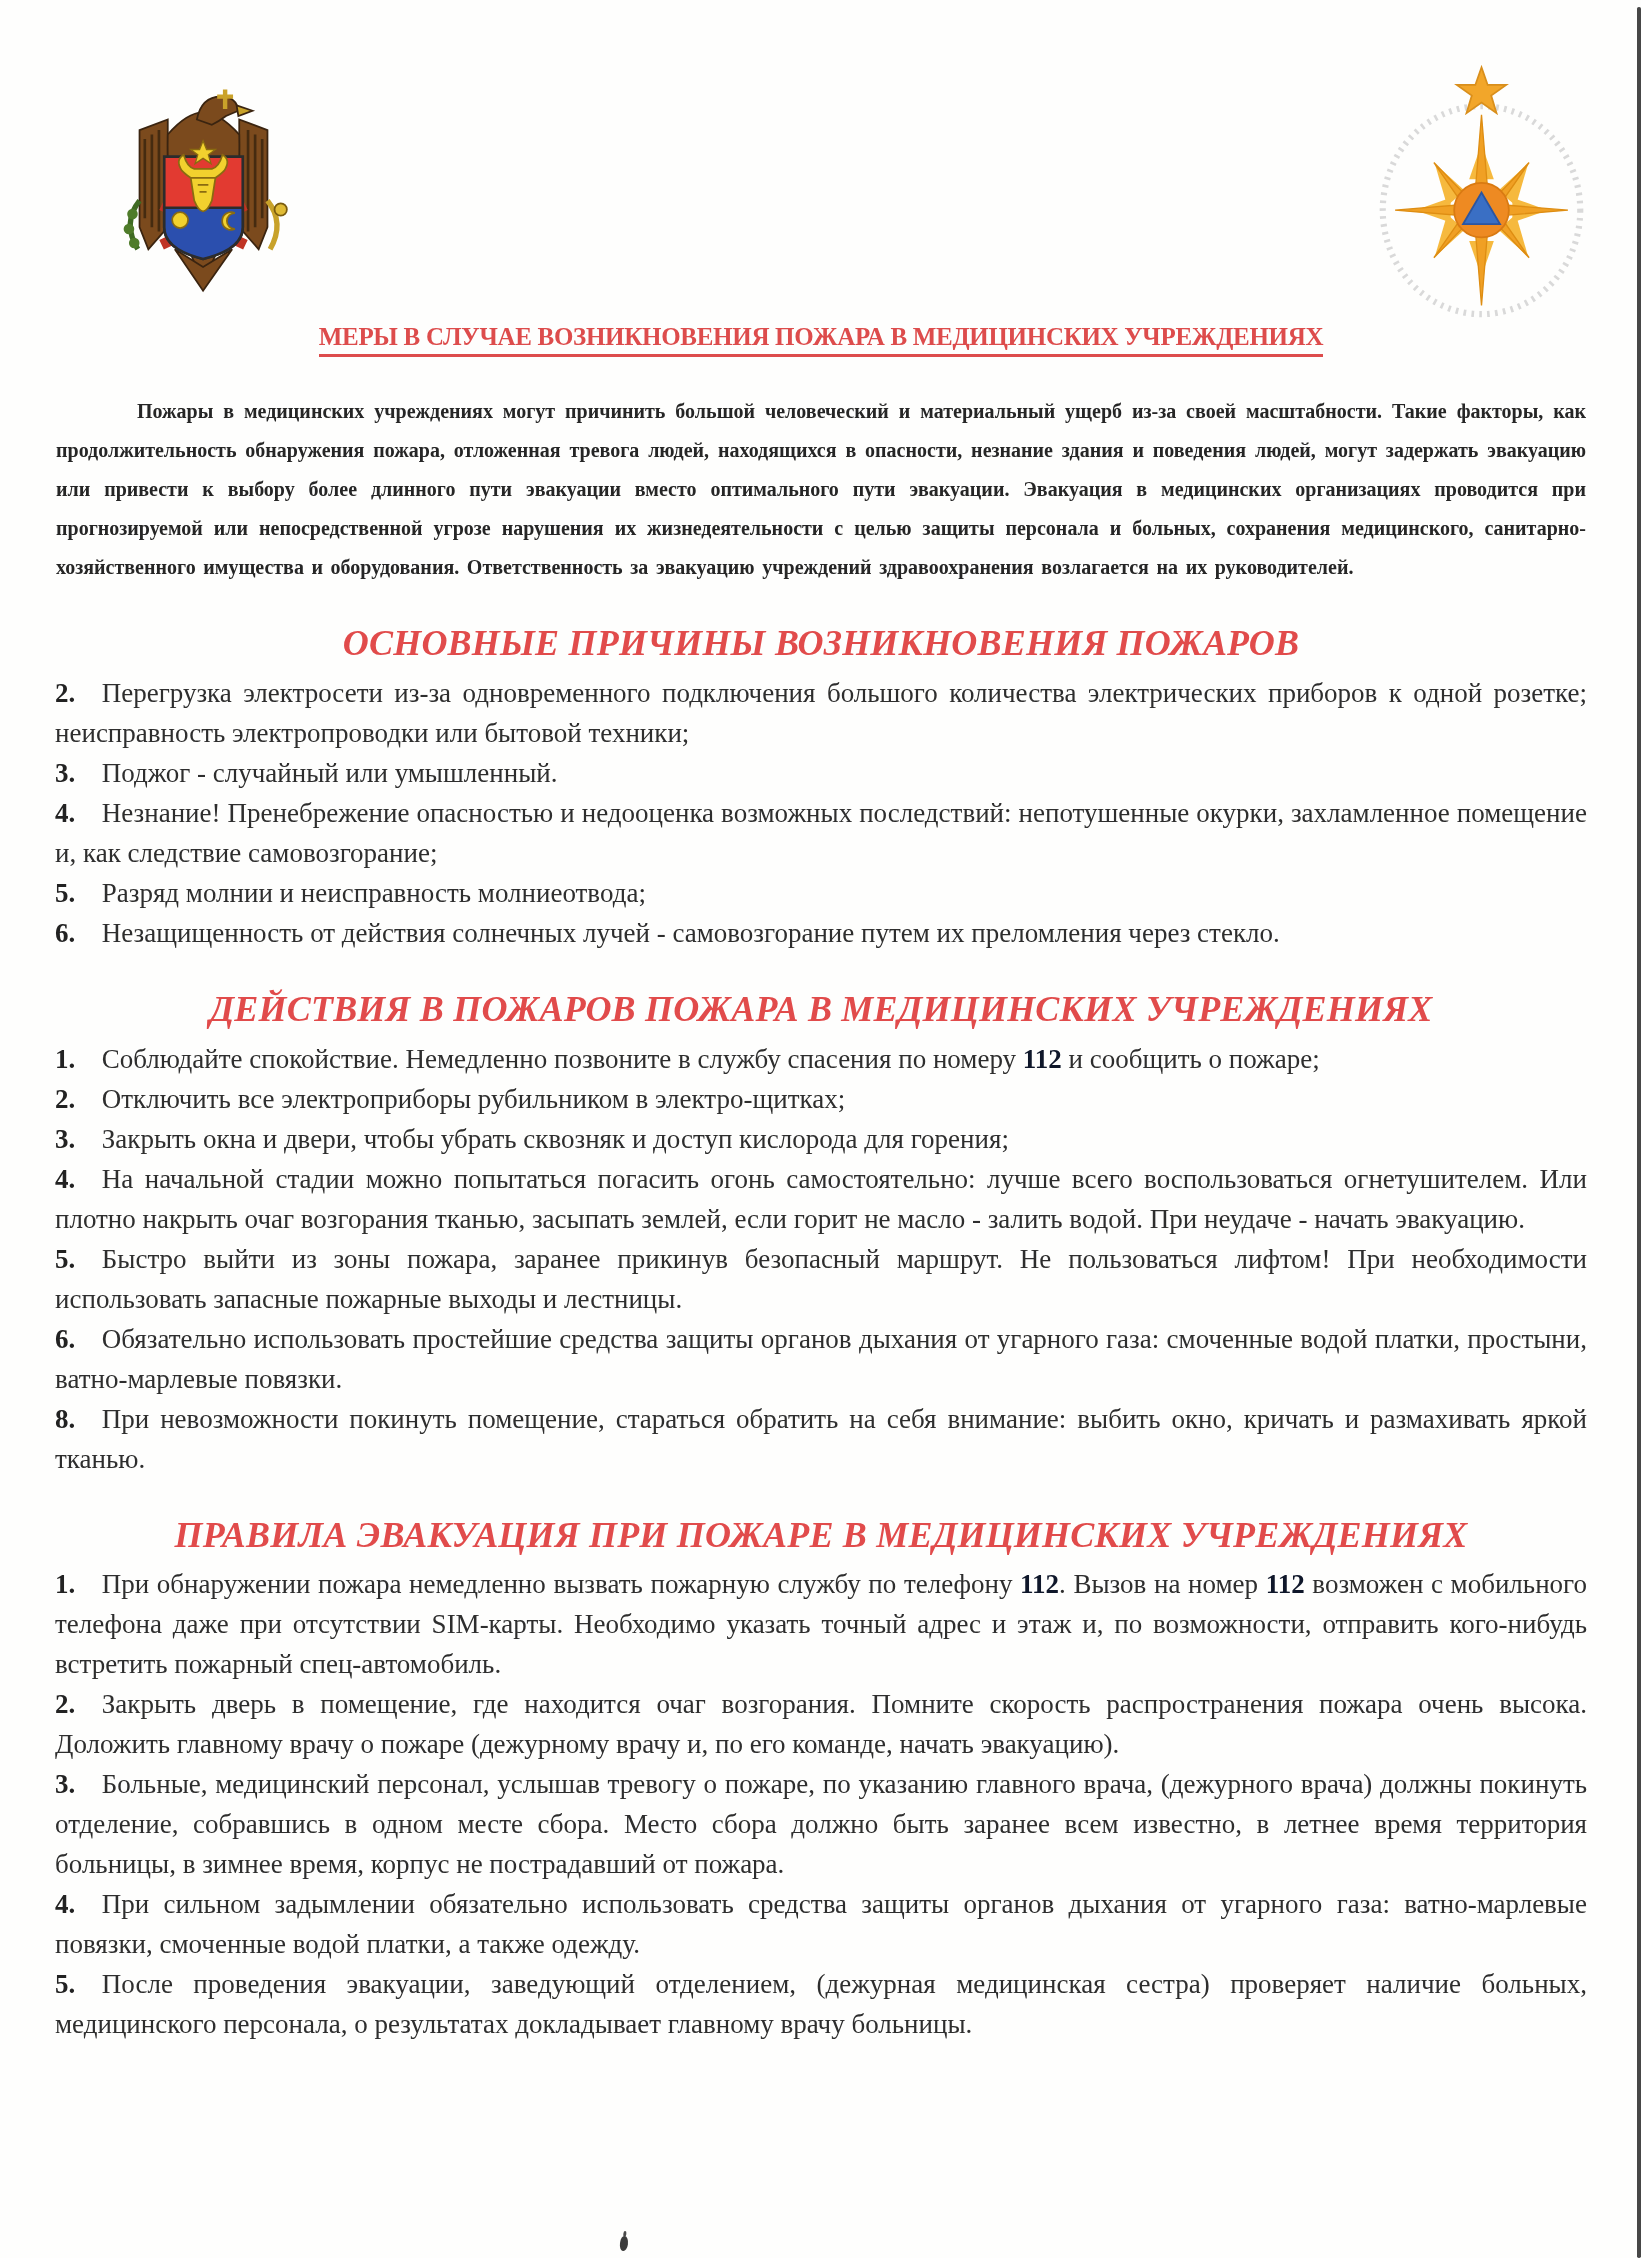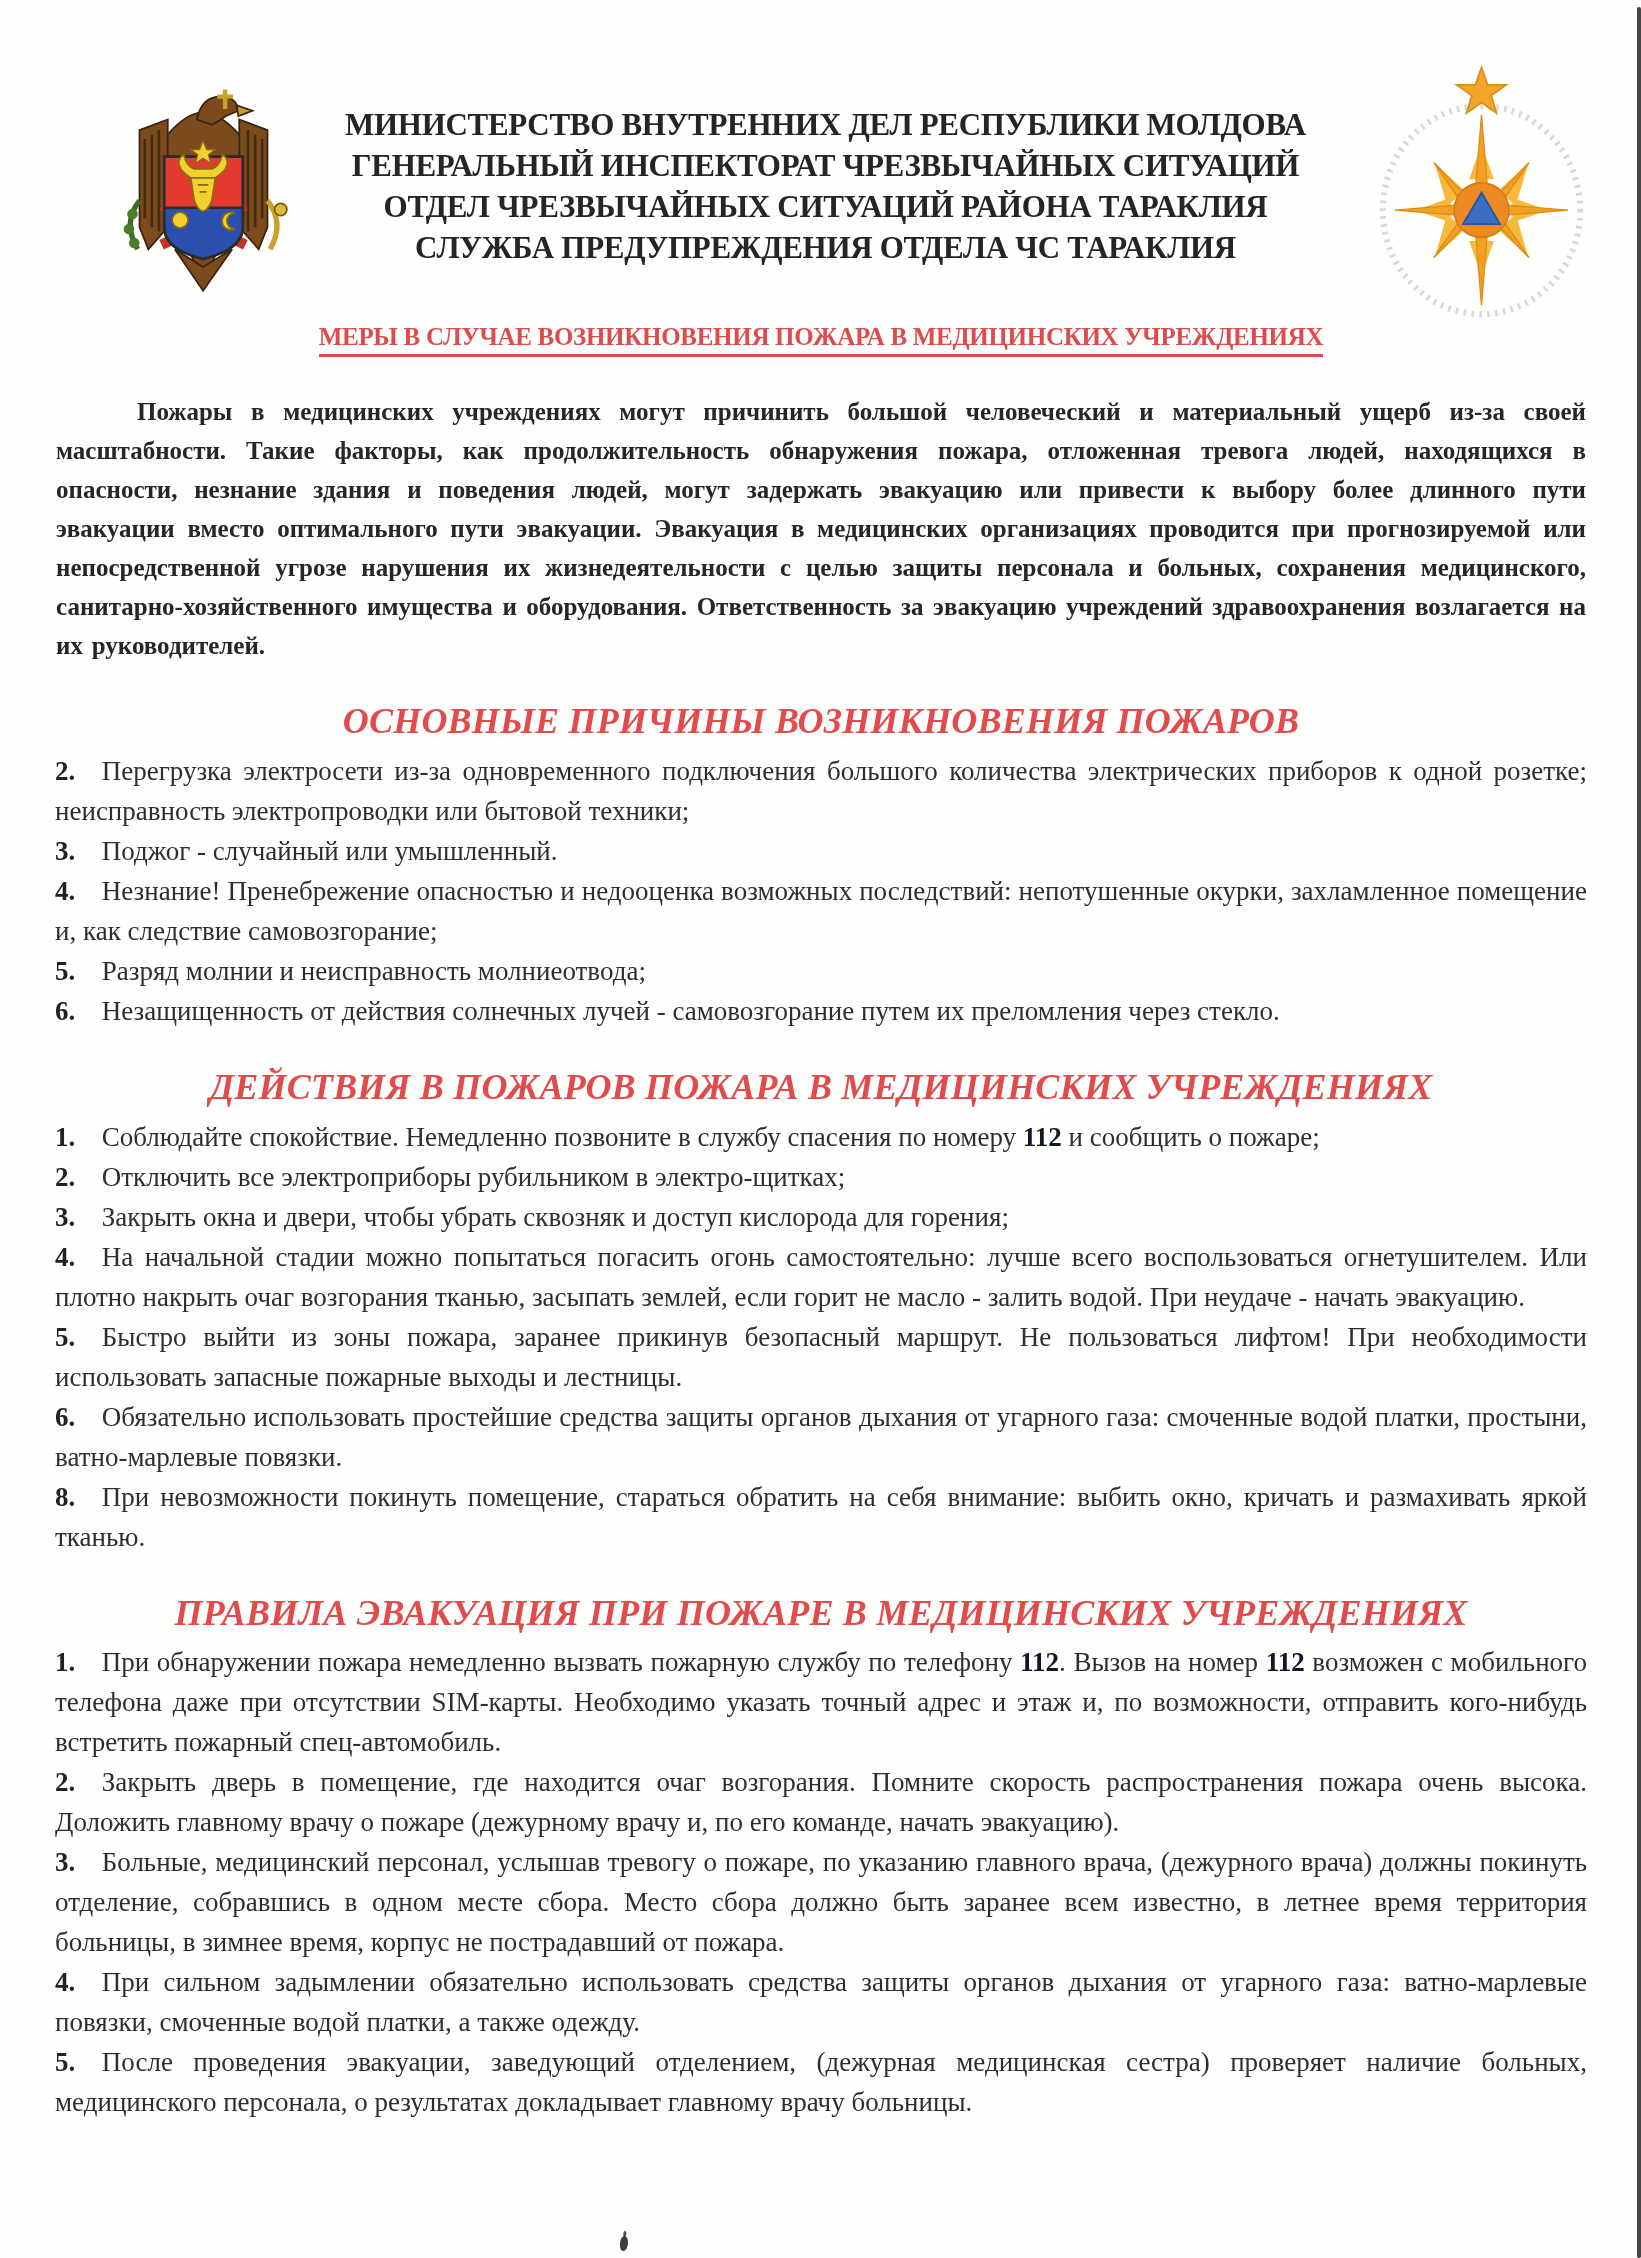--- a/index.html
+++ b/index.html
@@ -21,21 +21,21 @@
     font-weight:bold;font-size:31px;line-height:41px;letter-spacing:-0.3px;color:#252525;}
 
   
   .doc-title{margin:23px 53px 0;text-align:center;}
   .doc-title span{
     color:#dd4c4c;font-weight:bold;font-size:25px;letter-spacing:-0.3px;
     border-bottom:3.5px solid #dd4c4c;padding-bottom:3.5px;}
 
   
   .intro{margin:41px 56px 0;text-align:justify;text-indent:81px;font-weight:bold;
-    font-size:25px;line-height:39px;word-spacing:2.6px;color:#262626;}
+    font-size:20px;line-height:39px;word-spacing:2.6px;color:#262626;}
 
   
   .section-heading{margin:35px 53px 8.8px;text-align:center;color:#e14b4b;
     font-weight:bold;font-style:italic;font-size:36px;letter-spacing:0.2px;}
   .items{margin:1.8px 55px 0;}
   .item{text-align:justify;font-size:27px;line-height:40px;color:#2e2e2e;}
   .item .num{font-weight:bold;margin-right:26.5px;color:#222;}
   .red112{color:#0f172a;font-weight:bold;}
 </style>
 </head>
@@ -113,26 +113,20 @@
         <path d="M229 170 L131 178 L131 162 Z"></path>
         <path d="M77 116 L134 175 L124 184 Z"></path>
         <path d="M185 116 L128 175 L138 184 Z"></path>
         <path d="M77 224 L134 165 L124 156 Z"></path>
         <path d="M185 224 L128 165 L138 156 Z"></path>
       </g>
       <circle cx="131" cy="170" r="31" fill="#ee8a22" stroke="#d97a12" stroke-width="2"></circle>
       <path d="M131 150 L152 186 L110 186 Z" fill="#3a6fc4" stroke="#2c55a0" stroke-width="2"></path>
     </svg>
 
-    <div class="org-lines">
-        <div>МИНИСТЕРСТВО ВНУТРЕННИХ ДЕЛ РЕСПУБЛИКИ МОЛДОВА</div>
-        <div>ГЕНЕРАЛЬНЫЙ ИНСПЕКТОРАТ ЧРЕЗВЫЧАЙНЫХ СИТУАЦИЙ</div>
-        <div>ОТДЕЛ ЧРЕЗВЫЧАЙНЫХ СИТУАЦИЙ РАЙОНА ТАРАКЛИЯ</div>
-        <div>СЛУЖБА ПРЕДУПРЕЖДЕНИЯ ОТДЕЛА ЧС ТАРАКЛИЯ</div>
-      </div>
   </div>
 
   <div class="doc-title">
     <span>МЕРЫ В СЛУЧАЕ ВОЗНИКНОВЕНИЯ ПОЖАРА В МЕДИЦИНСКИХ УЧРЕЖДЕНИЯХ</span>
   </div>
 
   <p class="intro">Пожары в медицинских учреждениях могут причинить большой человеческий и материальный ущерб из-за своей масштабности. Такие факторы, как продолжительность обнаружения пожара, отложенная тревога людей, находящихся в опасности, незнание здания и поведения людей, могут задержать эвакуацию или привести к выбору более длинного пути эвакуации вместо оптимального пути эвакуации. Эвакуация в медицинских организациях проводится при прогнозируемой или непосредственной угрозе нарушения их жизнедеятельности с целью защиты персонала и больных, сохранения медицинского, санитарно-хозяйственного имущества и оборудования. Ответственность за эвакуацию учреждений здравоохранения возлагается на их руководителей.</p>
 
   <section>
     <div class="section-heading">ОСНОВНЫЕ ПРИЧИНЫ ВОЗНИКНОВЕНИЯ ПОЖАРОВ</div>

